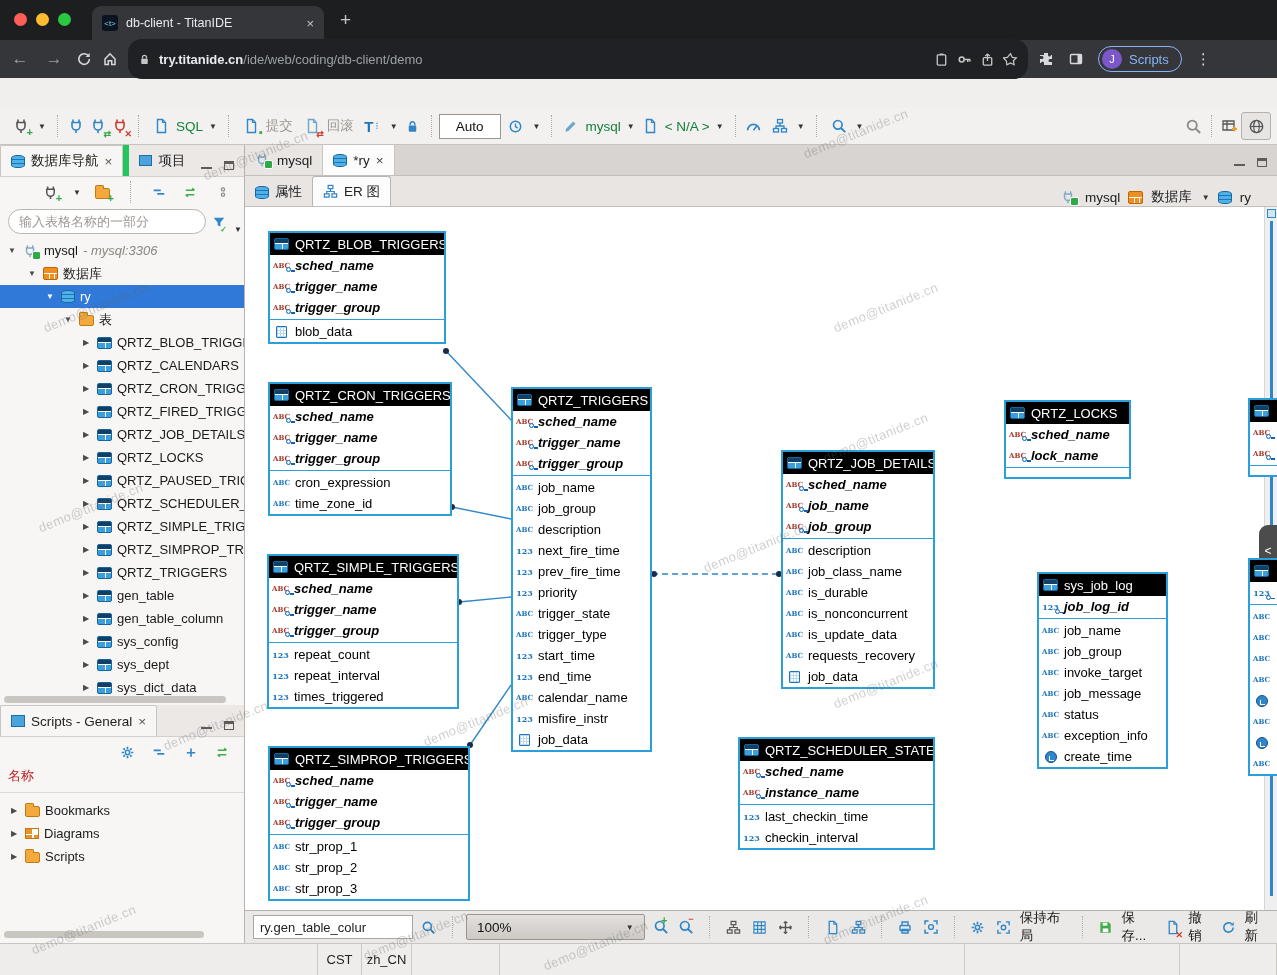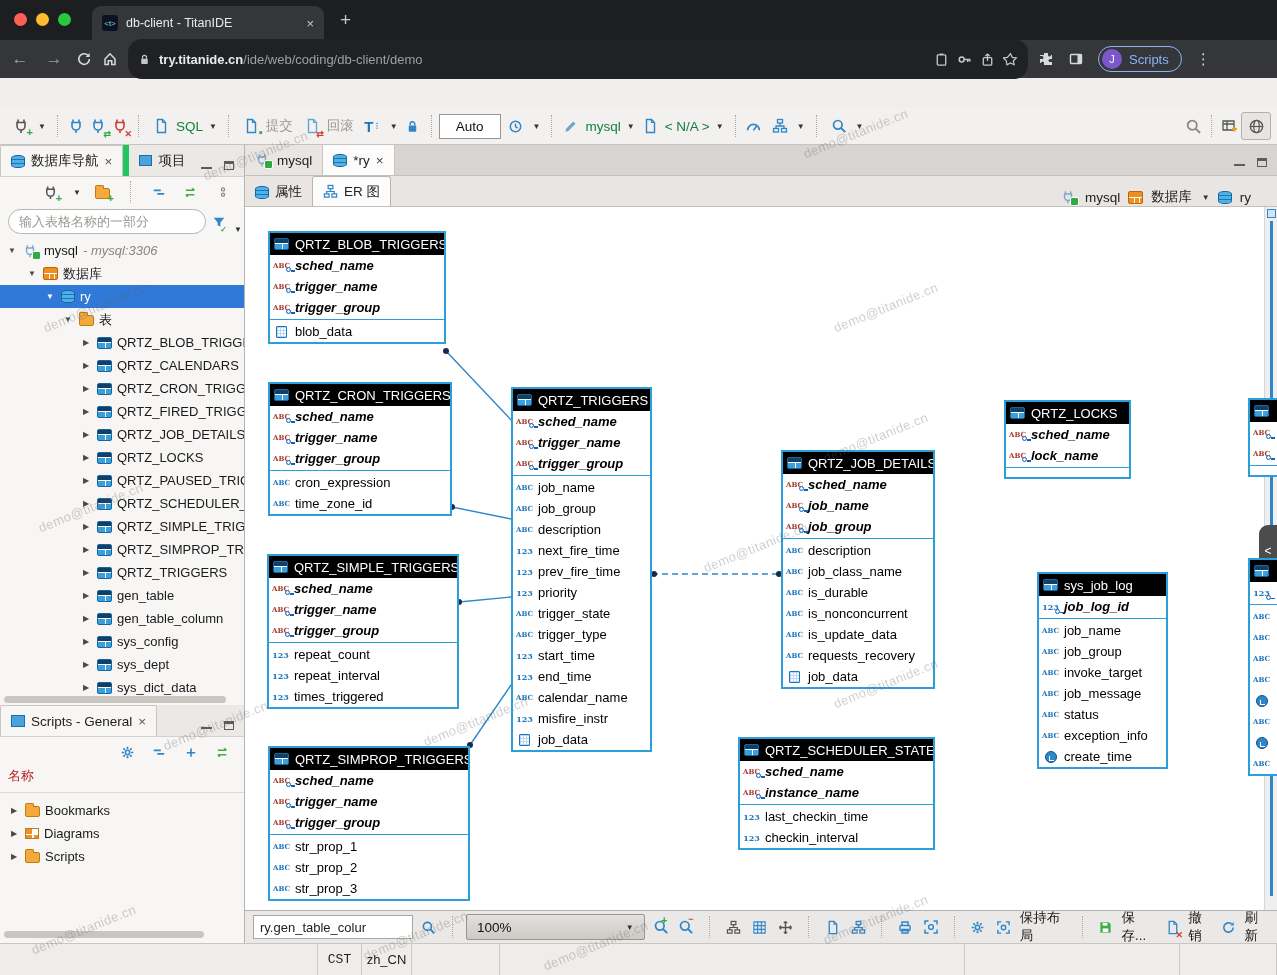--- a/index.html
+++ b/index.html
@@ -1382,21 +1382,21 @@
     <span class="iconb c-blue">
         <svg class="ic" width="15" height="15" viewBox="0 0 16 16">
           <use href="#sym-refresh"></use>
         </svg>
       </span>
     <span class="dglbl">刷新</span>
   </div>
 
   <div class="abs statusbar" id="statusbar">
       <div class="scell" style="width: 318px;"></div>
-      <div class="scell" style="width: 44px; font-family: Liberation Mono, monospace;">CST</div>
+      <div class="scell" style="width: 44px;">CST</div>
       <div class="scell" style="width: 50px;">zh_CN</div>
       <div class="scell" style="width: 88px;"></div>
       <div class="scell" style="width: 465px;"></div>
       <div class="scell" style="width: 215px;"></div>
       <div class="scell" style="width: 97px;"></div>
     </div>
 
   <div id="wm-layer">
       <span class="wm" style="left: 200px; top: 148px;">demo@titanide.cn</span>
       <span class="wm" style="left: 800px; top: 126px;">demo@titanide.cn</span>

